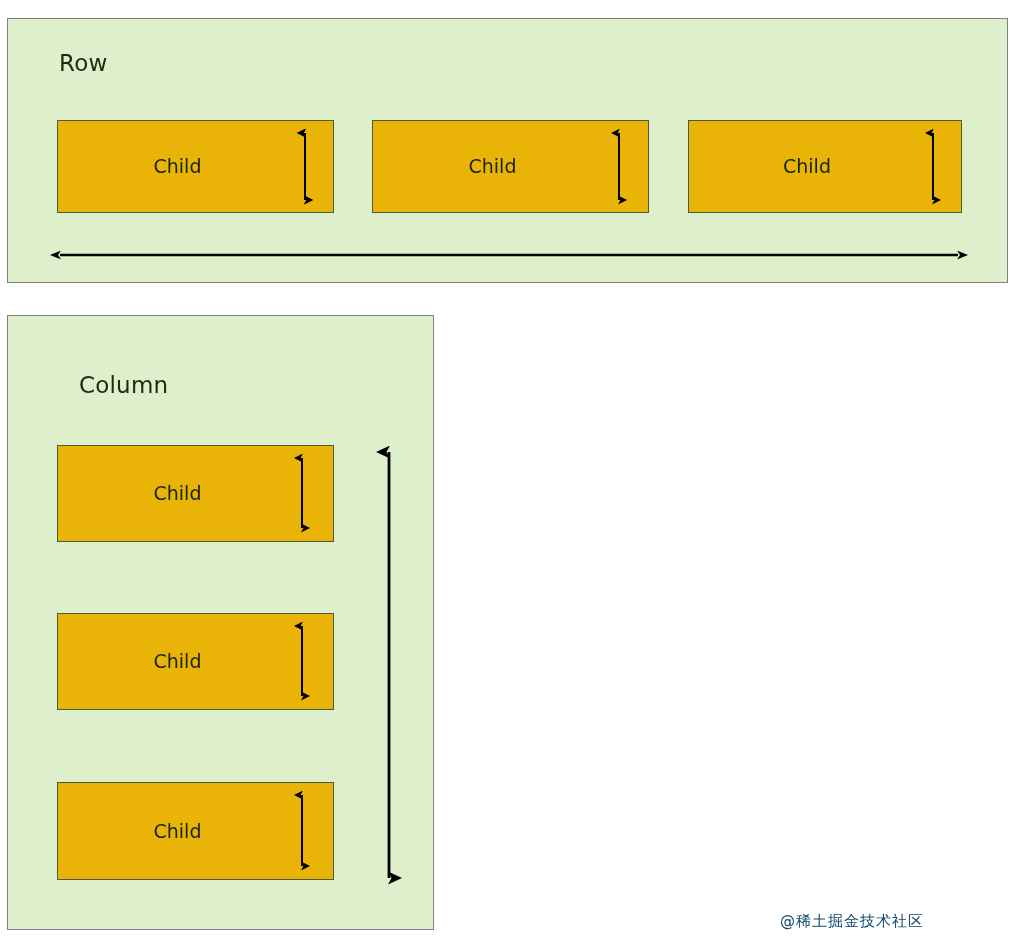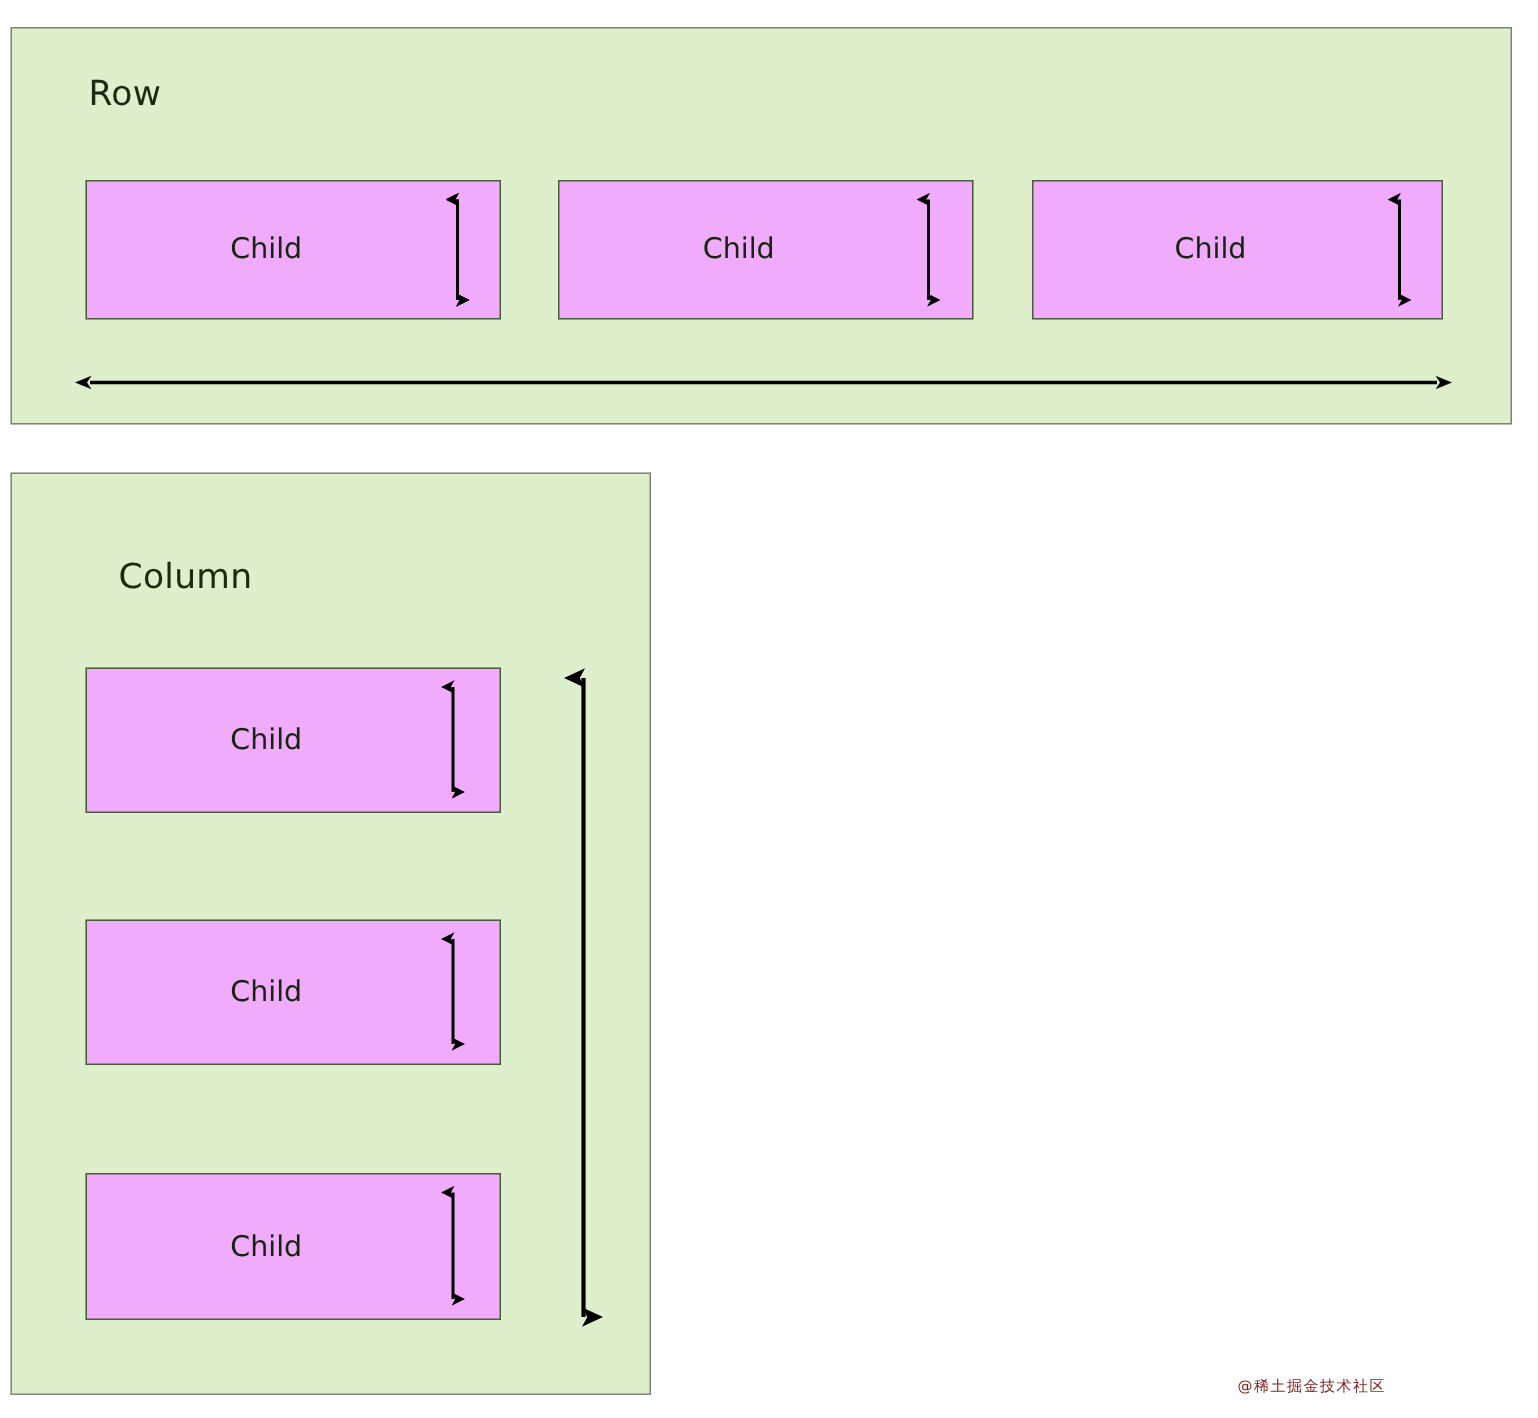--- a/index.html
+++ b/index.html
@@ -47,21 +47,21 @@
     white-space: nowrap;
     line-height: 1;
   }
   #row-title     { left: 59px;  top: 52px; }
   #column-title  { left: 59px;  top: 374px; margin-left: 20px; }
 
   
   .child-box {
     position: absolute;
     box-sizing: border-box;
-    background: #f0abfc;
+    background: #eab308;
     border: 1px solid #4a5c3a;
     display: flex;
     align-items: center;
     justify-content: center;
   }
   .child-label {
     font-size: 19px;
     color: #16250e;
     line-height: 1;
     
@@ -86,22 +86,22 @@
     width: 1025px;
     height: 945px;
     pointer-events: none;
   }
 
   
   #watermark {
     position: absolute;
     right: 18px;
     bottom: 14px;
-    font-size: 10px;
-    color: #7f1d1d;
+    font-size: 15px;
+    color: #0c4a6e;
     letter-spacing: 1px;
     white-space: nowrap;
   }
 </style>
 </head>
 <body>
 
 <div class="canvas">
 
   <div class="container" id="row-container"></div>

